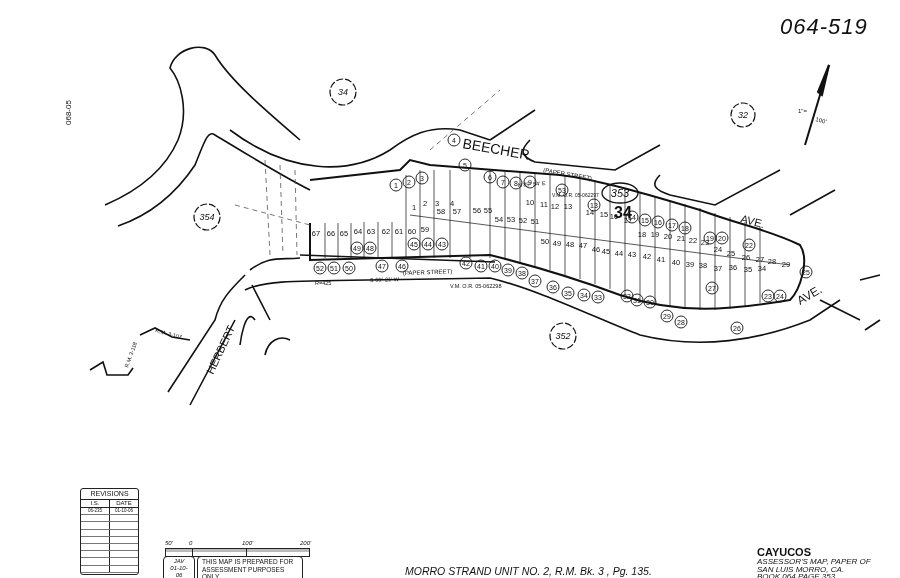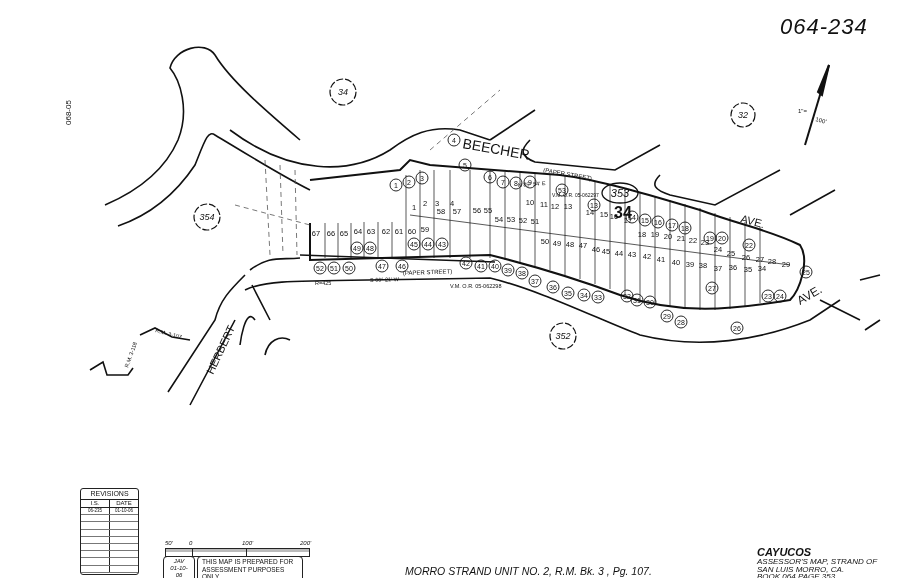--- a/index.html
+++ b/index.html
@@ -3,21 +3,21 @@
 <meta charset="utf-8">
 <style>
   html, body { margin:0; padding:0; background:#ffffff; }
   body { width:900px; height:578px; position:relative; overflow:hidden; font-family:"Liberation Sans", sans-serif; color:#111; }
   svg.map { position:absolute; left:0; top:0; width:900px; height:578px; }
   .map text { font-family:"Liberation Sans", sans-serif; fill:#111; }
   .lbl { position:absolute; color:#111; white-space:nowrap; }
   .page-id { left:780px; top:14px; font-size:22px; font-style:italic; letter-spacing:1px; }
   .side-ref { left:64px; top:125px; font-size:8px; transform:rotate(-90deg); transform-origin:left top; }
   .footer-title { left:405px; top:565px; font-size:10.5px; font-style:italic; font-weight:normal; }
-  .town { left:757px; top:546px; font-size:11px; font-style:italic; font-weight:bold; }
+  .town { left:757px; top:546px; font-size:11px; font-weight:bold; }
   .assessor { left:757px; top:558px; font-size:8px; font-style:italic; line-height:7.5px; }
   .revisions { position:absolute; left:80px; top:488px; width:57px; height:85px; border:1.5px solid #222; border-radius:3px; font-size:6px; }
   .revisions .hdr { text-align:center; font-size:7px; border-bottom:1px solid #222; height:10px; line-height:10px; }
   .revisions .cols { display:flex; border-bottom:1.5px solid #222; height:7px; line-height:7px; }
   .revisions .cols div, .revisions .row div { flex:1; text-align:center; }
   .revisions .cols div:first-child, .revisions .row div:first-child { border-right:1px solid #222; }
   .revisions .row { display:flex; border-bottom:1px solid #777; height:6.2px; line-height:6.2px; font-size:4.5px; }
   .scale { position:absolute; left:165px; top:540px; width:145px; }
   .scale .ticks { position:relative; height:8px; font-size:6px; font-style:italic; }
   .scale .ticks span { position:absolute; top:0; }
@@ -297,21 +297,21 @@
 
   <g font-size="9" font-style="italic" text-anchor="middle">
     <text x="343" y="95">34</text>
     <text x="743" y="118">32</text>
     <text x="207" y="220">354</text>
     <text x="620" y="197" font-size="11">353</text>
     <text x="563" y="339">352</text>
   </g>
 </svg>
 
-<div class="lbl page-id">064-234</div>
+<div class="lbl page-id">064-519</div>
 <div class="lbl side-ref">068-05</div>
 
 <div class="revisions">
   <div class="hdr">REVISIONS</div>
   <div class="cols">
     <div>I.S.</div>
     <div>DATE</div>
   </div>
   <div class="row">
     <div>06-235</div>
@@ -369,19 +369,19 @@
   <div class="jav">
     <div>JAV</div>
     <div>01-10-06</div>
   </div>
   <div class="note">
     <div>THIS MAP IS PREPARED FOR</div>
     <div>ASSESSMENT PURPOSES ONLY.</div>
   </div>
 </div>
 
-<div class="lbl footer-title">MORRO STRAND UNIT NO. 2, R.M. Bk. 3 , Pg. 107.</div>
+<div class="lbl footer-title">MORRO STRAND UNIT NO. 2, R.M. Bk. 3 , Pg. 135.</div>
 <div class="lbl town">CAYUCOS</div>
 <div class="lbl assessor">
-  <div>ASSESSOR'S MAP, STRAND OF</div>
+  <div>ASSESSOR'S MAP, PAPER OF</div>
   <div>SAN LUIS MORRO, CA.</div>
   <div>BOOK 064 PAGE 353</div>
 </div>
 
 </body></html>

